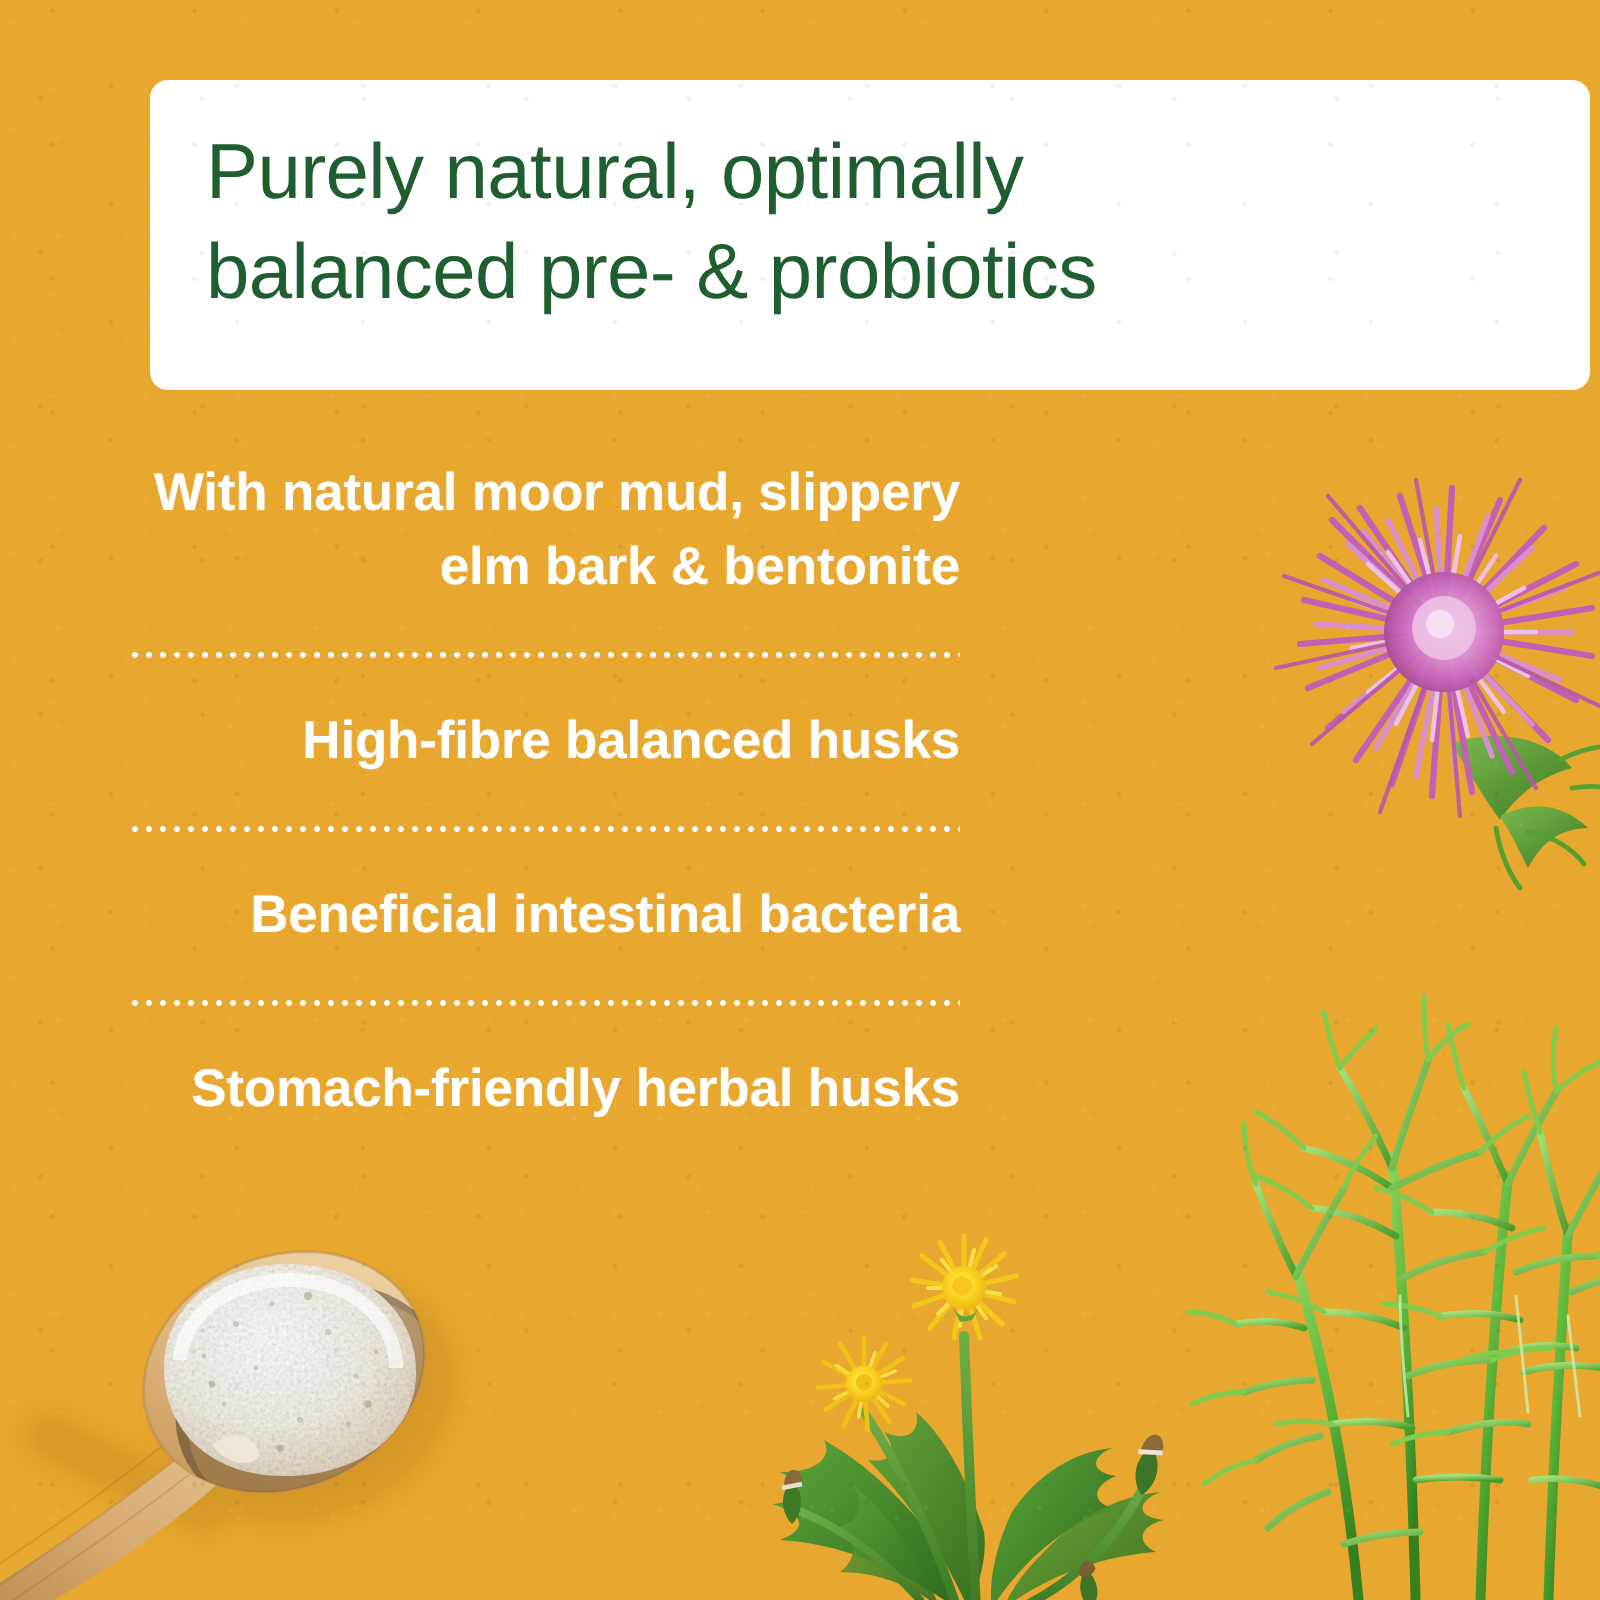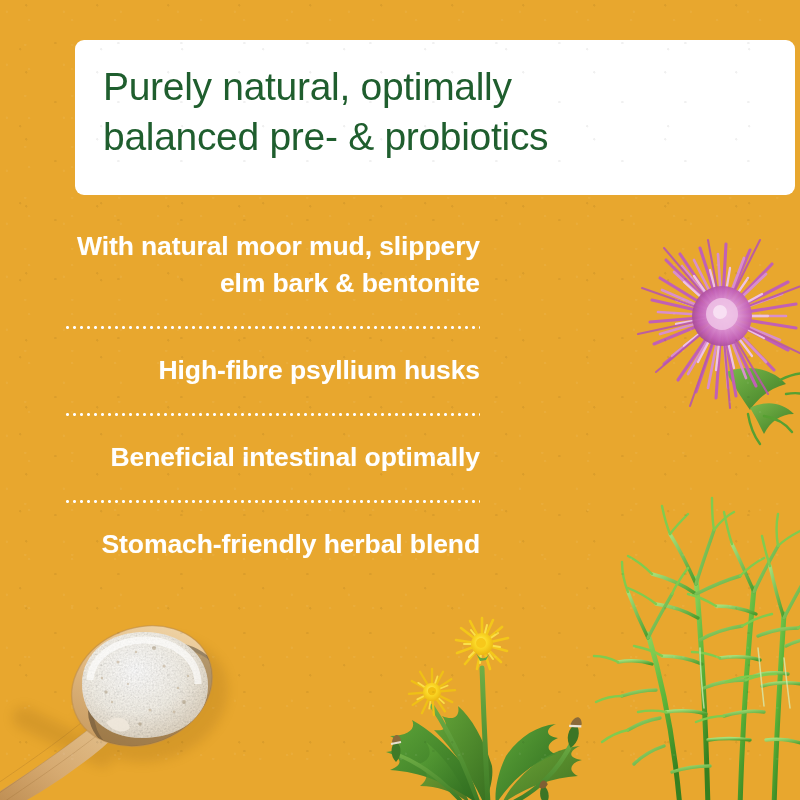--- a/index.html
+++ b/index.html
@@ -518,30 +518,30 @@
 
   <div id="benefits">
 
     <div class="benefit-row">
       <div class="benefit-text">With natural moor mud, slippery
 elm bark &amp; bentonite</div>
       <div class="benefit-divider"></div>
     </div>
 
     <div class="benefit-row">
-      <div class="benefit-text">High-fibre psyllium husks</div>
+      <div class="benefit-text">High-fibre balanced husks</div>
       <div class="benefit-divider"></div>
     </div>
 
     <div class="benefit-row">
-      <div class="benefit-text">Beneficial intestinal optimally</div>
+      <div class="benefit-text">Beneficial intestinal bacteria</div>
       <div class="benefit-divider"></div>
     </div>
 
     <div class="benefit-row">
-      <div class="benefit-text">Stomach-friendly herbal blend</div>
+      <div class="benefit-text">Stomach-friendly herbal husks</div>
 
     </div>
 
   </div>
 
   <div id="grain"></div>
 </div>
 
 </body></html>

